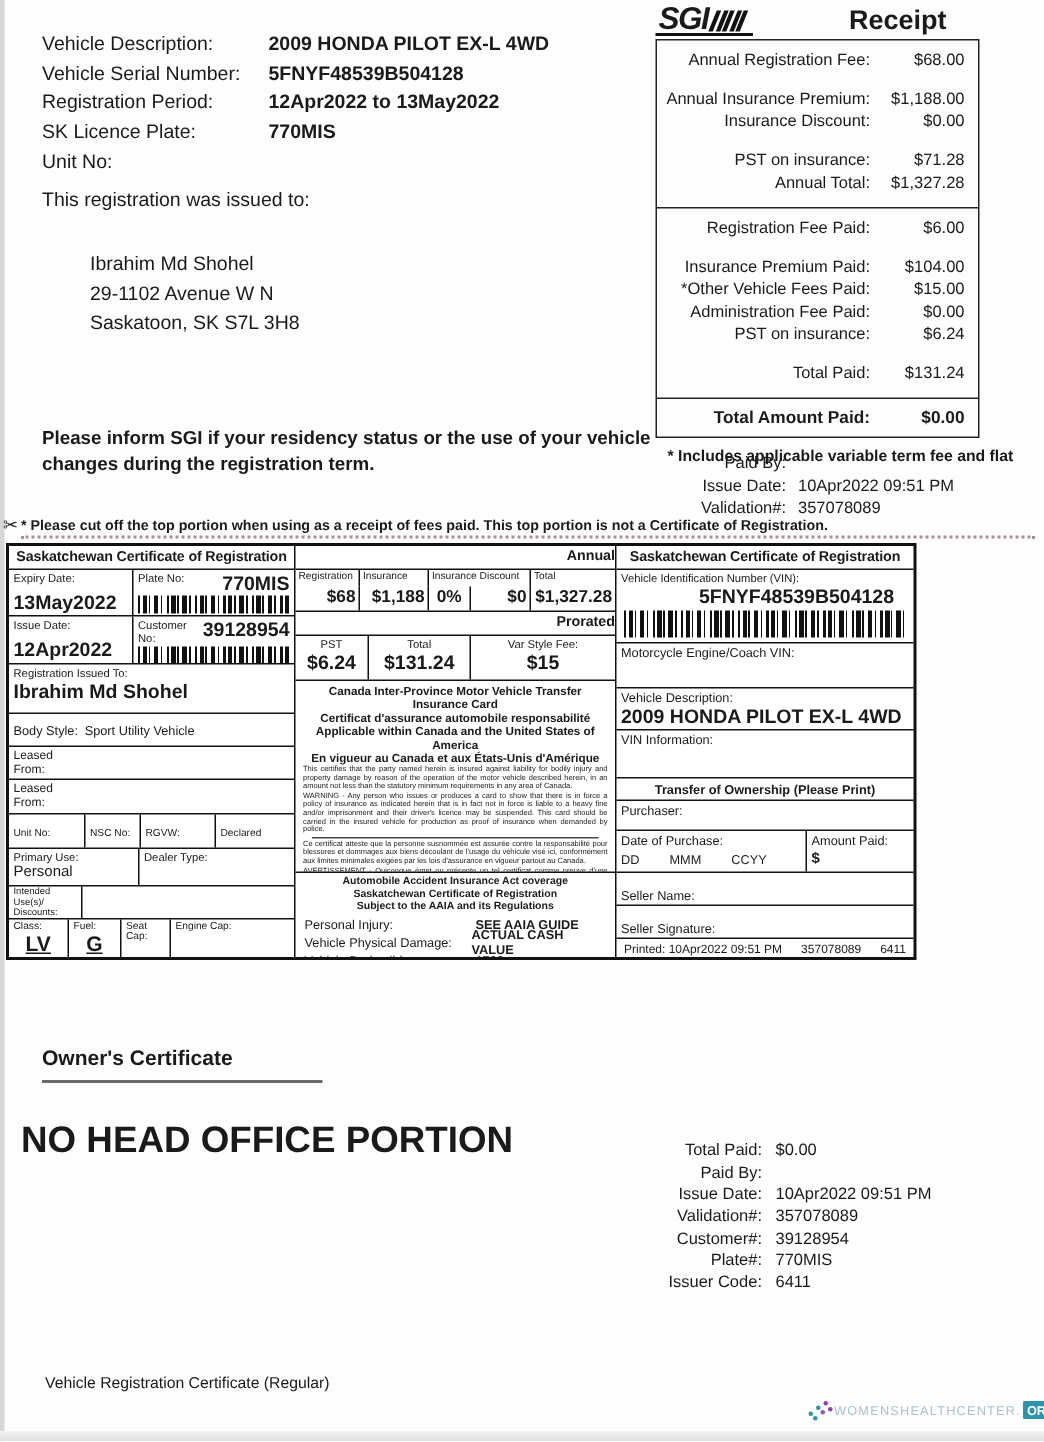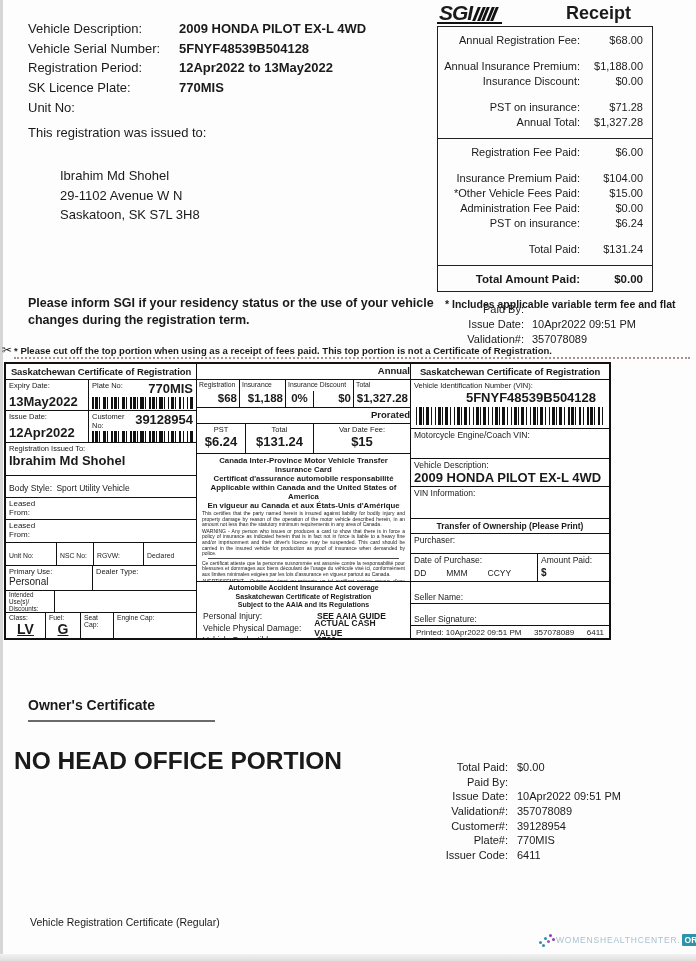--- a/index.html
+++ b/index.html
@@ -35,21 +35,21 @@
   .r-sect:last-of-type { border-bottom:1.5px solid #222; }
   .r-row { display:flex; height:15px; align-items:center; font-size:11px; padding-right:9px; }
   .r-row.gap-before { margin-top:11px; }
   .r-label { flex:1; text-align:right; padding-right:7px; }
   .r-value { width:56px; text-align:right; }
   .r-total { display:flex; align-items:center; height:25px; font-size:11.5px; font-weight:bold; padding-right:9px; }
   .r-total .r-label { flex:1; text-align:right; padding-right:7px; }
   .receipt-footnote { margin-top:6px; padding-left:8px; font-size:10.5px; font-weight:bold; white-space:nowrap; }
 
   
-  .notice { left:28px; top:295px; width:440px; font-size:12.5px; font-weight:bold; line-height:17px; }
+  .notice { left:28px; top:284px; width:440px; font-size:12.5px; font-weight:bold; line-height:17px; }
   .paidby-top { left:418px; top:301px; width:250px; }
   .pb-row { display:flex; height:15px; align-items:center; font-size:11px; }
   .pb-label { width:106px; text-align:right; }
   .pb-value { margin-left:8px; }
 
   
   .cutline { left:2px; top:343px; display:flex; align-items:center; }
   .scissors { font-size:12px; margin-right:2px; }
   .cut-text { font-size:9.5px; font-weight:bold; }
   .cut-dashes { left:14px; top:357px; width:676px; border-top:2.5px dotted #b18e8e; }
@@ -379,21 +379,21 @@
       <div class="prorated-grid">
         <div class="pg-cell">
           <div class="pg-lab">PST</div>
           <div class="pg-val">$6.24</div>
         </div>
         <div class="pg-cell">
           <div class="pg-lab">Total</div>
           <div class="pg-val">$131.24</div>
         </div>
         <div class="pg-cell">
-          <div class="pg-lab">Var Date Fee:</div>
+          <div class="pg-lab">Var Style Fee:</div>
           <div class="pg-val">$15</div>
         </div>
       </div>
       <div class="card-block">
         <div>
 
         <div class="card-title">Canada Inter-Province Motor Vehicle Transfer Insurance Card</div>
             <div class="card-title">Certificat d'assurance automobile responsabilité</div>
             <div class="card-title">Applicable within Canada and the United States of America</div>
             <div class="card-title">En vigueur au Canada et aux États-Unis d'Amérique</div>

